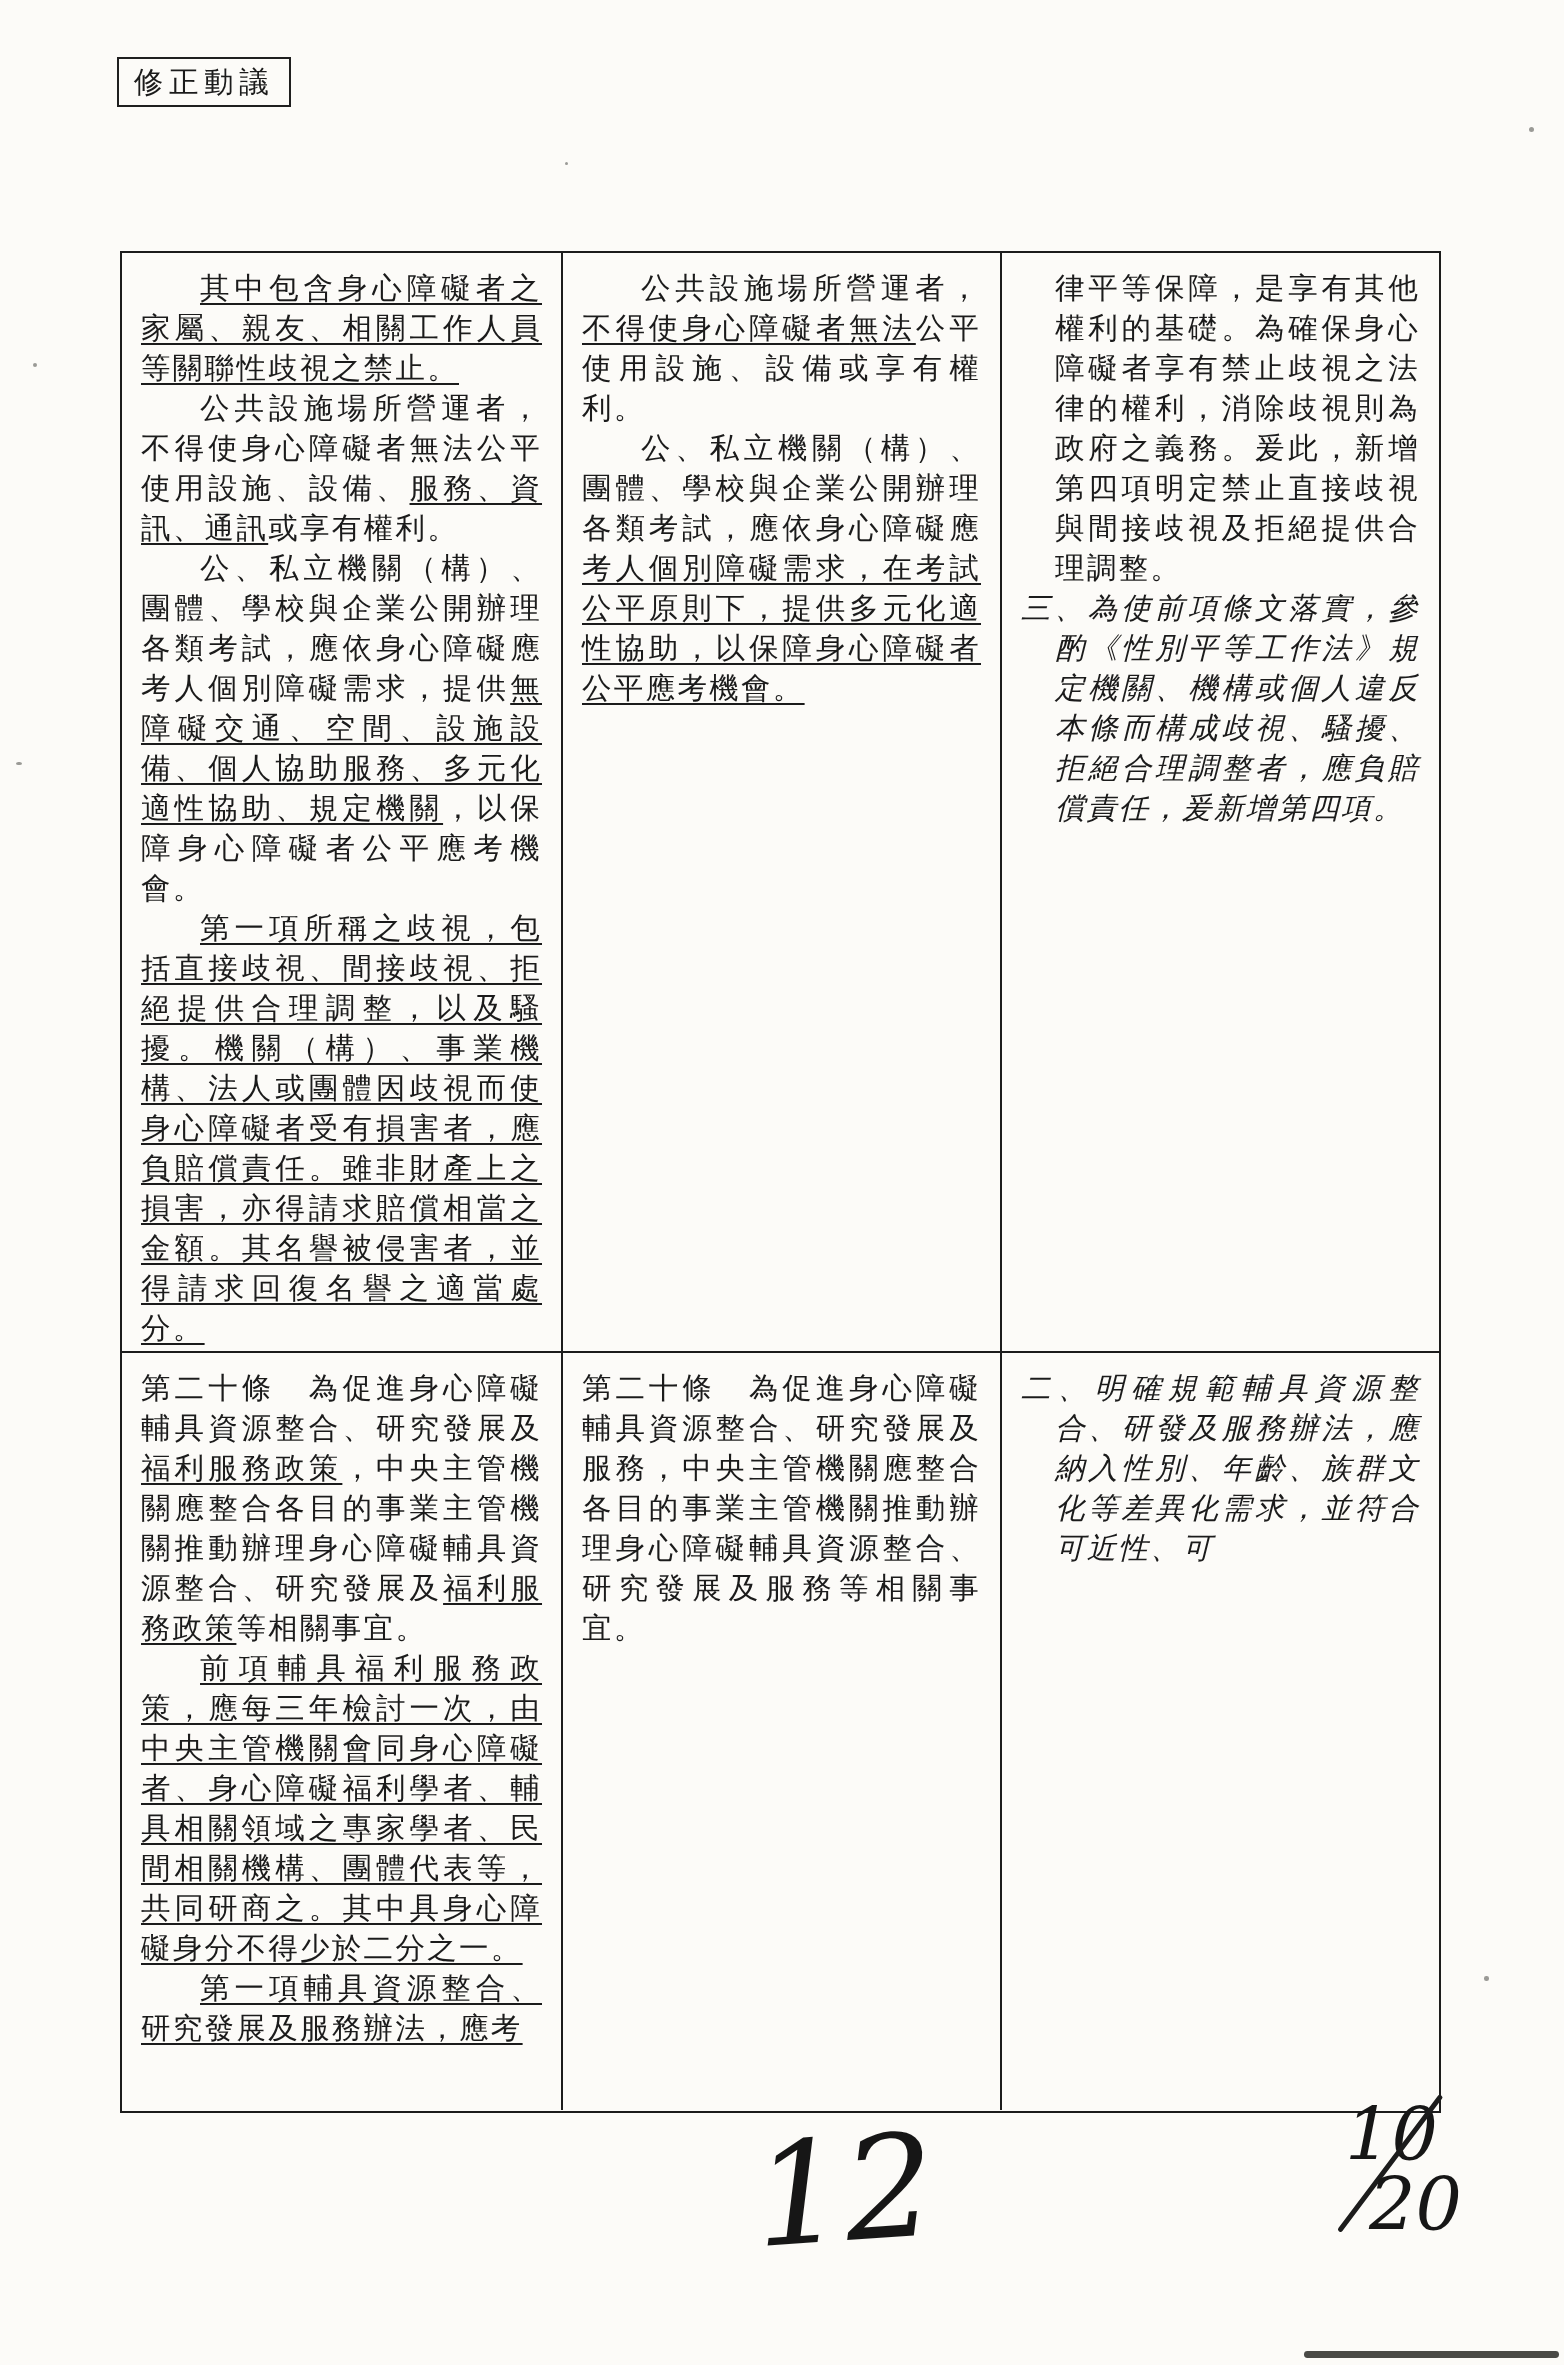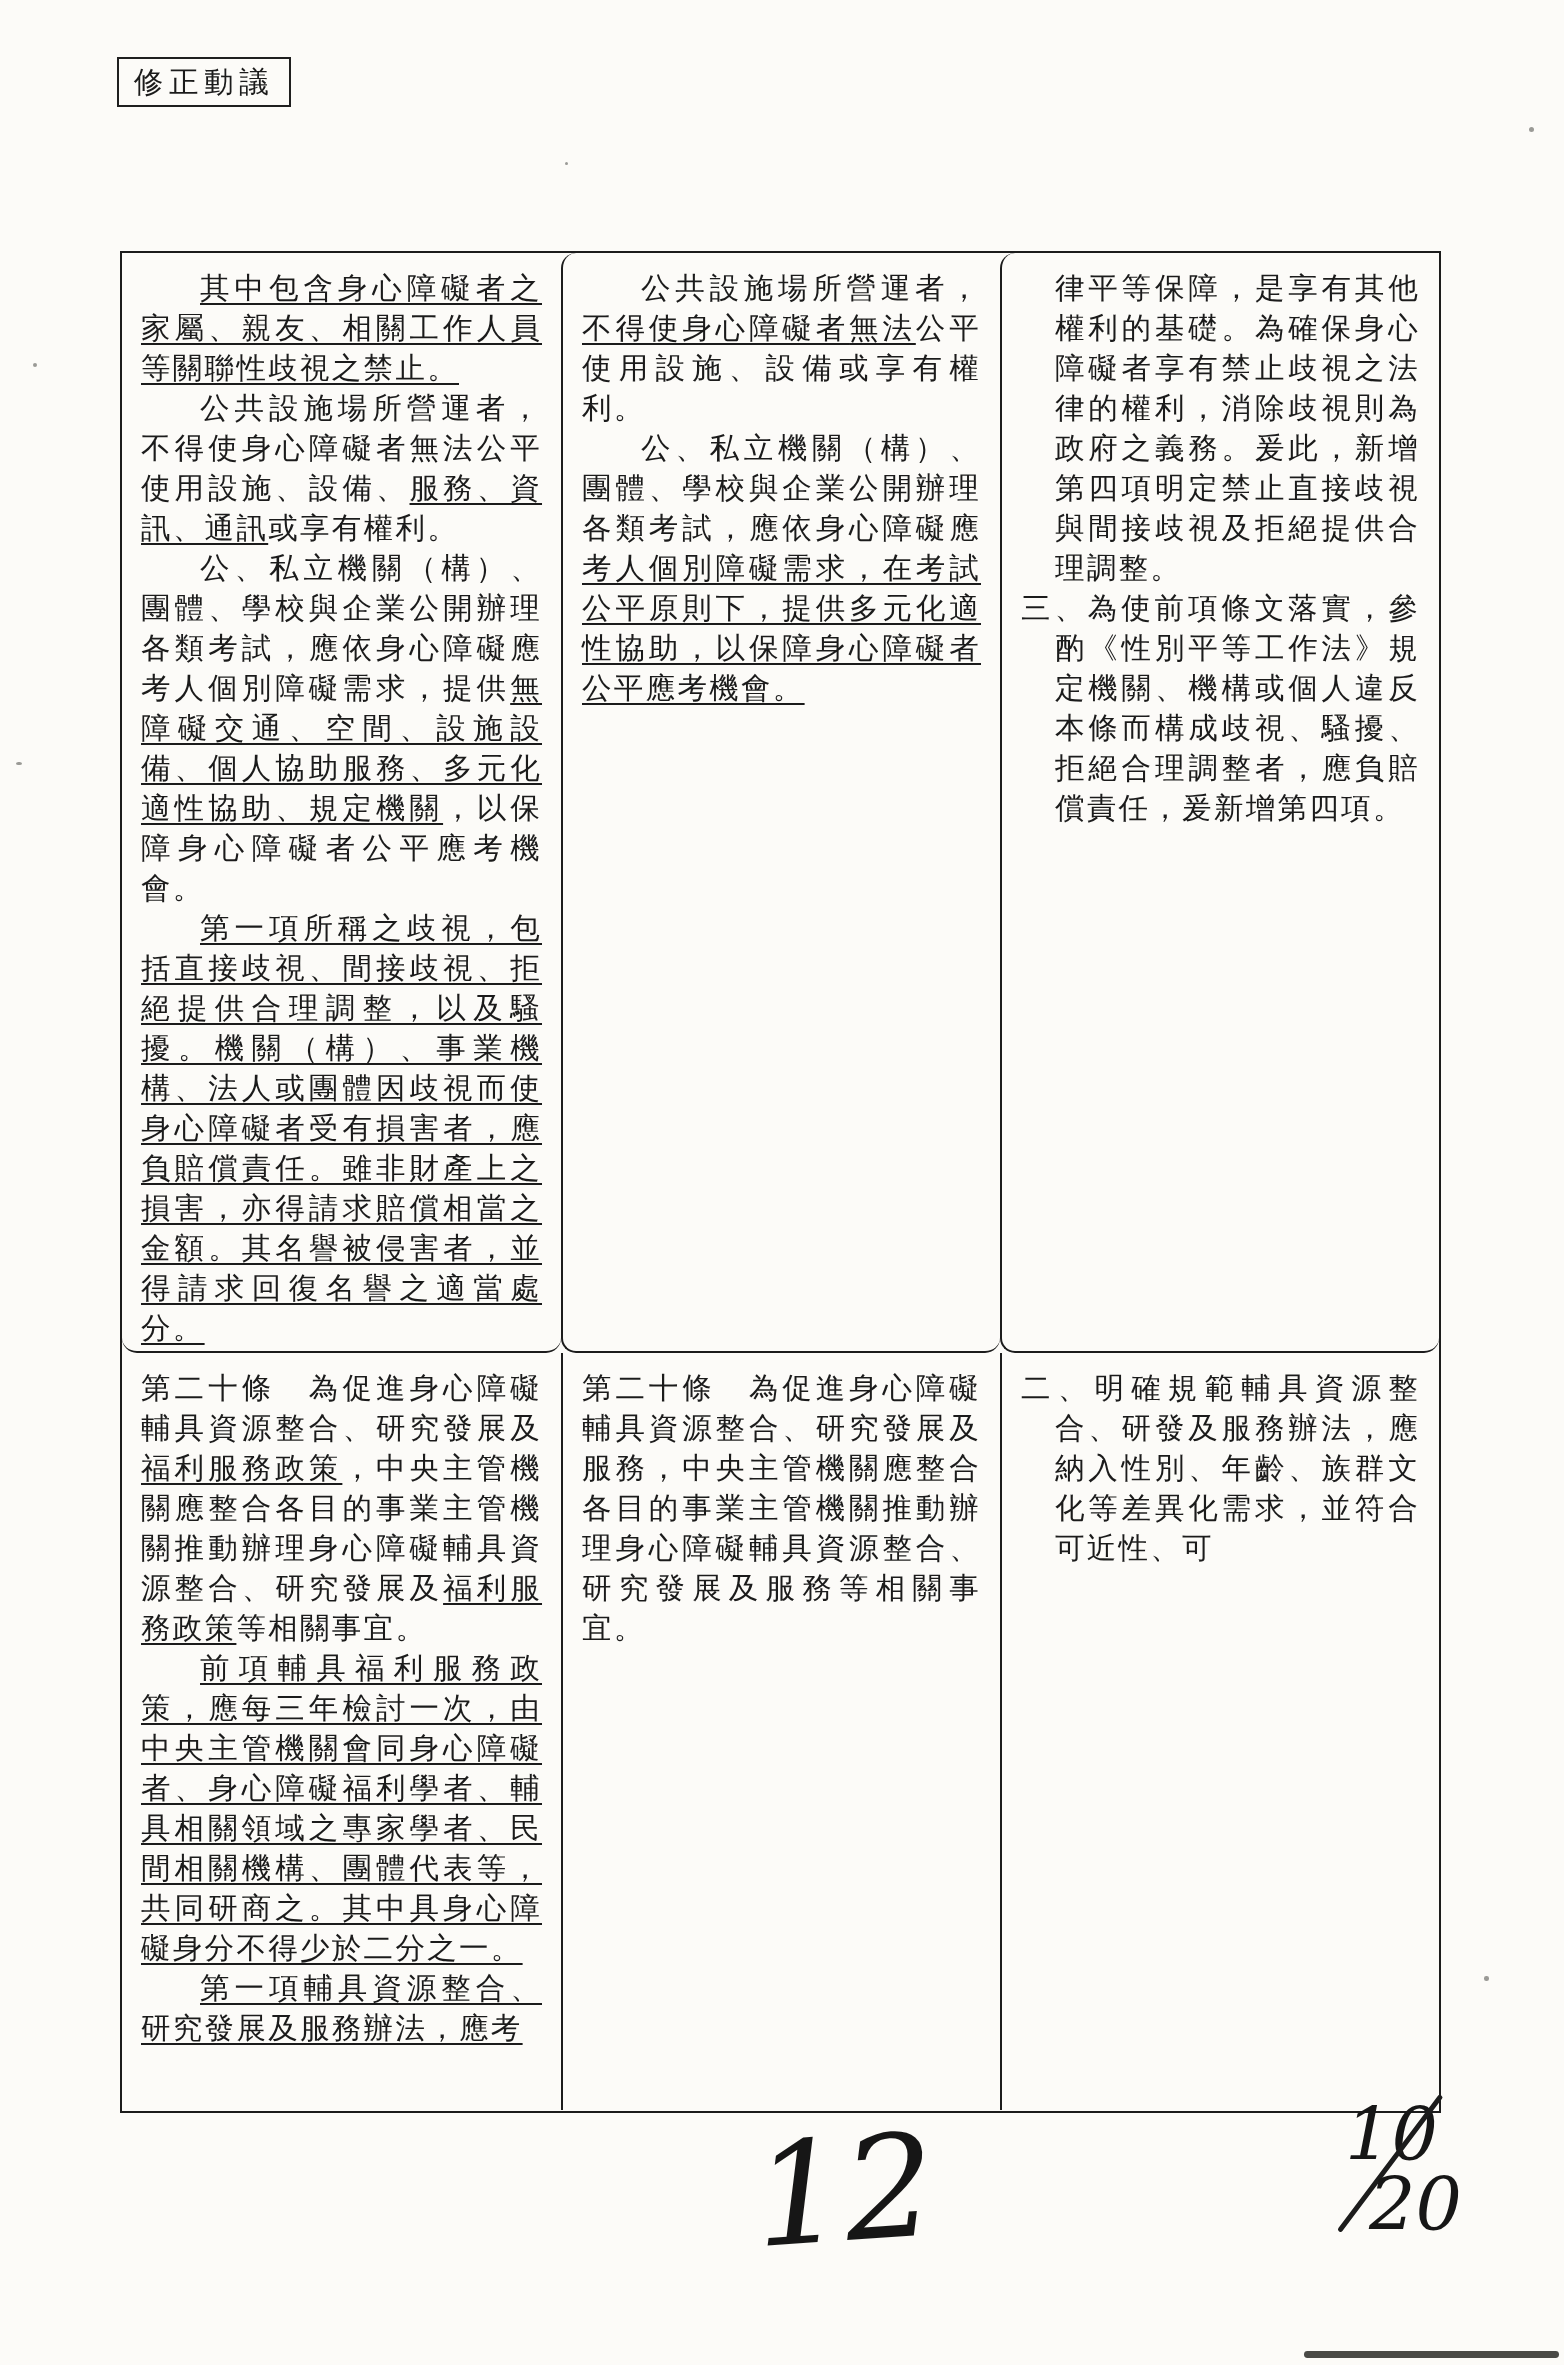--- a/index.html
+++ b/index.html
@@ -34,24 +34,24 @@
   }
   .cell {
     box-sizing: border-box;
     padding: 14.7px 19px 0 19px;
     font-size: 29.5px; line-height: 40px; letter-spacing: 2.3px;
     overflow: hidden;
     text-align: justify;
     text-justify: inter-character;
   }
   .bl { border-left: 2.3px solid #1c1c1c; }
-  .bb { border-bottom: 2.3px solid #1c1c1c; border-radius: 15px; }
+  .bb { border-bottom: 2.3px solid #1c1c1c; }
   .para { margin: 0; }
   .para.indent { text-indent: 2em; }
-  .para.hang { padding-left: 1.15em; text-indent: -1.15em; }
+  .para.hang { padding-left: 1.15em; text-indent: -1.15em; font-style: italic; }
   .para.cont { padding-left: 1.15em; }
   .u {
     text-decoration: underline;
     text-decoration-thickness: 2px;
     text-underline-offset: 5.1px;
   }
   .hw {
     position: absolute;
     font-family: "DejaVu Serif", serif;
     font-style: italic;

